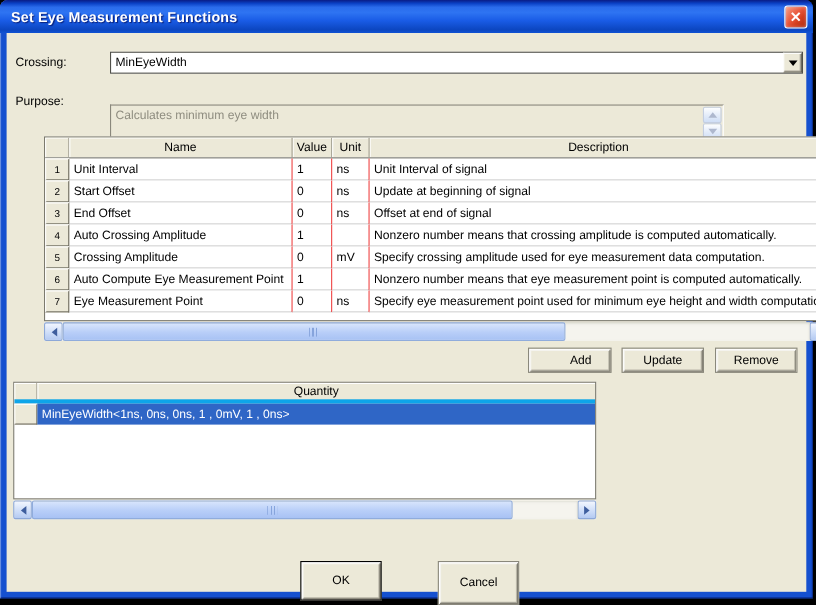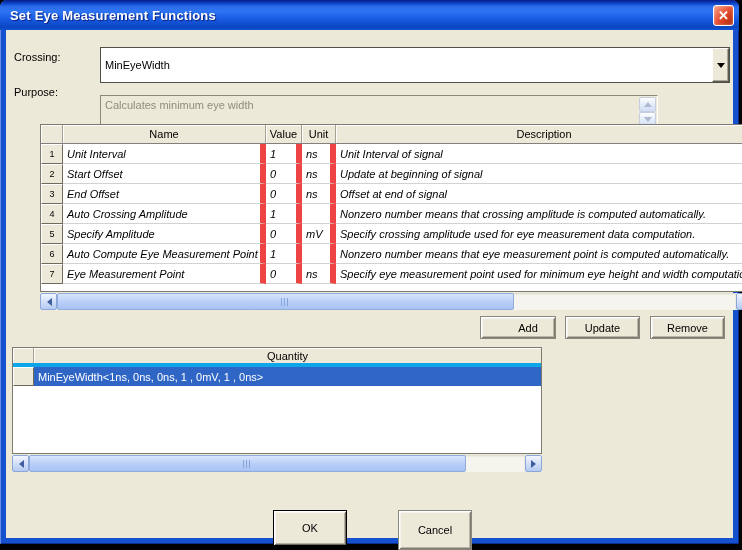--- a/index.html
+++ b/index.html
@@ -17,21 +17,21 @@
                 text-shadow:1px 1px 1px rgba(8,26,110,.9);text-align:right; }
   .close-btn { position:absolute; right:5px; top:5px; width:21px; height:21px; border:1px solid #fff; border-radius:3px;
                background: linear-gradient(135deg,#F5A088 0%,#E9573B 45%,#D43E1F 65%,#A82A10 100%);
                color:#fff; font-weight:bold; font-size:13px; line-height:19px; text-align:center; cursor:pointer;
                box-shadow: inset 0 0 3px rgba(255,255,255,.45); }
 
   .content { position:absolute; left:6px; top:30px; width:727px; height:508px; background:#ECE9D8; }
 
   .field-label { position:absolute; left:8px; }
 
-  .combo { position:absolute; left:94px; top:17px; width:630px; height:36px; background:#fff;
+  .combo { position:absolute; left:94px; top:17px; width:630px; height:20px; background:#fff;
            border:1px solid #50504A; display:flex; align-items:center;justify-content:flex-end; }
   .combo-value { flex:1; padding-left:4px; }
   .combo-btn { width:17px; height:100%; background:#ECE9D8; border:1px solid; border-color:#FFFFFF #5E5C51 #5E5C51 #FFFFFF;
                box-shadow: inset -1px -1px 0 #A9A69A; display:flex; align-items:center; justify-content:center; cursor:pointer; }
   .tri-down { width:0; height:0; border:4px solid transparent; border-top:5px solid #000; margin-top:4px; }
 
   .purpose-box { position:absolute; left:94px; top:49px; width:558px; height:34px; background:#ECE9D8;
                  border:1px solid; border-color:#8A887C #FFFFFF #FFFFFF #8A887C;margin-top:16px; }
   .purpose-text { position:absolute; left:4px; top:3px; right:20px; color:#8F8D80; }
   .purpose-scroll { position:absolute; right:1px; top:1px; width:17px; height:30px; display:flex; flex-direction:column; }
@@ -44,22 +44,22 @@
   .table-wrap { position:absolute; left:6px; top:94px; width:713px;margin-left:28px; }
   .grid-box { border:1px solid #7C7A6E; background:#fff; height:168px; overflow:hidden; }
   .hrow { display:flex; height:19px; background:#ECE9D8; border-bottom:1px solid #808080; }
   .hcell { display:flex; align-items:center; justify-content:center; border-right:1px solid #A5A294;
            box-shadow: inset 0 1px 0 #FFF, inset 1px 0 0 #FFF; }
   .corner { width:22px; }
   .col-name { width:203px; } .col-value { width:36px; } .col-unit { width:34px; } .col-desc { flex:1; border-right:none; }
   .trow { display:flex; height:20px; }
   .rownum { width:22px; background:#ECE9D8; border:1px solid; border-color:#FFFFFF #6E6B5E #6E6B5E #FFFFFF;
             font-size:9px; display:flex; align-items:center; justify-content:center; }
-  .tcell { display:flex; align-items:center; padding-left:4px; border-right:6px solid #ef4444;
-           border-bottom:1px solid #D2D2D2; overflow:hidden; white-space:nowrap;font-style:italic; }
+  .tcell { display:flex; align-items:center; padding-left:4px; border-right:1px solid #ef4444;
+           border-bottom:1px solid #D2D2D2; overflow:hidden; white-space:nowrap; }
 
   
   .hscroll { height:17px; width:100%; margin-top:1px; display:flex; background:#F5F4EE; }
   .sb-arrow { width:17px; height:17px; background:linear-gradient(180deg,#F2F6FE,#CCDCF8 60%,#B4CAF2);
               border:1px solid #8DA8D8; border-radius:2px; display:flex; align-items:center; justify-content:center; cursor:pointer; }
   .tri-left { width:0; height:0; border:4px solid transparent; border-right:5px solid #3E5E9E; margin-right:3px; }
   .tri-right { width:0; height:0; border:4px solid transparent; border-left:5px solid #3E5E9E; margin-left:3px; }
   .sb-track { flex:1; position:relative; background:#F5F4EE; box-shadow: inset 0 1px 2px rgba(160,160,140,.35); }
   .sb-thumb { position:absolute; top:0; height:17px; border:1px solid #90ACDC; border-radius:2px;
               background:linear-gradient(180deg,#D8E5FC,#B8CEF8 55%,#A8C2F4); cursor:grab; }
@@ -150,21 +150,21 @@
         </div>
         <div class="trow">
           <div class="rownum">4</div>
           <div class="tcell col-name">Auto Crossing Amplitude</div>
           <div class="tcell col-value">1</div>
           <div class="tcell col-unit"></div>
           <div class="tcell col-desc">Nonzero number means that crossing amplitude is computed automatically.</div>
         </div>
         <div class="trow">
           <div class="rownum">5</div>
-          <div class="tcell col-name">Specify Amplitude</div>
+          <div class="tcell col-name">Crossing Amplitude</div>
           <div class="tcell col-value">0</div>
           <div class="tcell col-unit">mV</div>
           <div class="tcell col-desc">Specify crossing amplitude used for eye measurement data computation.</div>
         </div>
         <div class="trow">
           <div class="rownum">6</div>
           <div class="tcell col-name">Auto Compute Eye Measurement Point</div>
           <div class="tcell col-value">1</div>
           <div class="tcell col-unit"></div>
           <div class="tcell col-desc">Nonzero number means that eye measurement point is computed automatically.</div>

